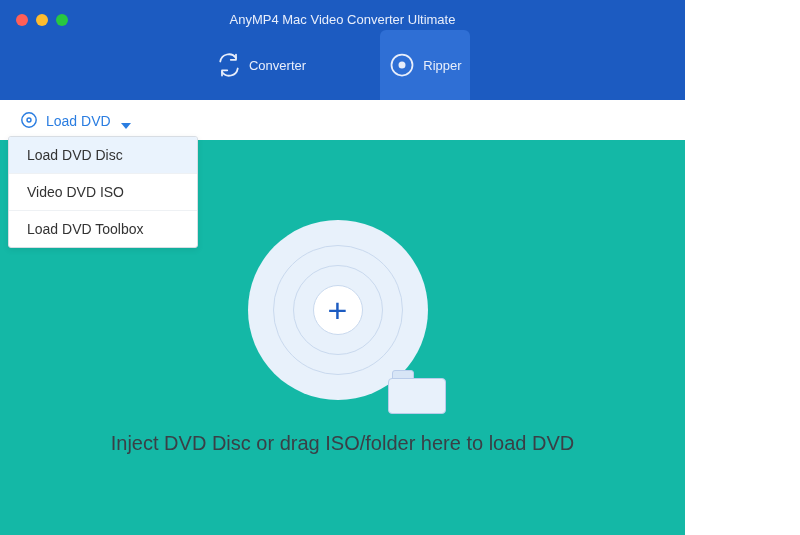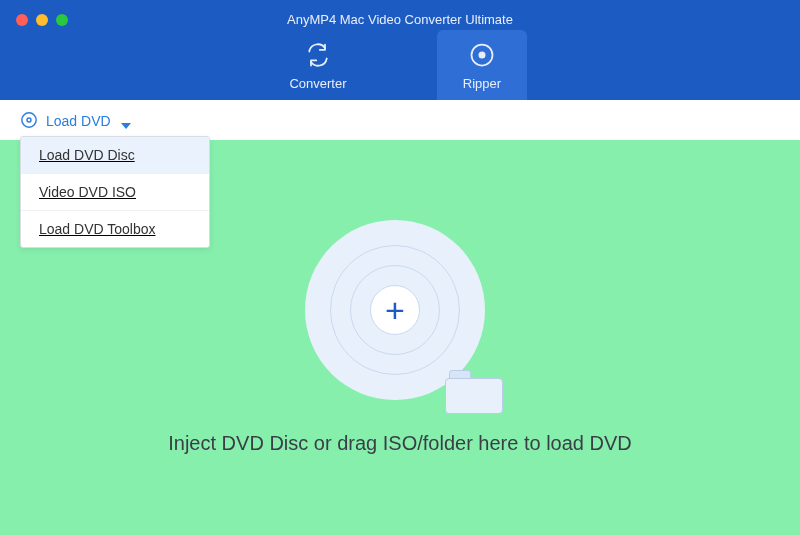--- a/index.html
+++ b/index.html
@@ -1,34 +1,34 @@
 <!DOCTYPE html>
 <html><head>
 <meta charset="utf-8">
 <style>
   * { box-sizing: border-box; margin: 0; padding: 0; font-family: -apple-system, "Helvetica Neue", Arial, sans-serif; }
   html, body { width: 800px; height: 535px; overflow: hidden; background: #fff; }
-  .window { width: 800px; height: 535px; background: #86efac; }
+  .window { width: 685px; height: 535px; background: #14b8a6; }
   .header { background: #1c5bc1; height: 100px; position: relative; }
   .traffic-lights { position: absolute; top: 14px; left: 16px; display: flex; gap: 8px; }
   .tl { width: 12px; height: 12px; border-radius: 50%; }
   .tl.close { background: #ff5f57; }
   .tl.min   { background: #febc2e; }
   .tl.max   { background: #28c840; }
   .title { position: absolute; top: 12px; left: 0; width: 100%; text-align: center; color: #e8eefb; font-size: 13px; font-weight: 400; }
   .tabs { position: absolute; bottom: 0; left: 50%; transform: translateX(-50%); display: flex; gap: 36px; align-items: flex-end; }
-  .tab { width: 90px; height: 70px; display: flex; flex-direction: column; align-items: center; justify-content: center; gap: 6px; cursor: pointer; border-radius: 6px 6px 0 0; }
+  .tab { width: 90px; height: 70px; display: flex; flex-direction: row; align-items: center; justify-content: center; gap: 6px; cursor: pointer; border-radius: 6px 6px 0 0; }
   .tab.active { background: #2f6fd5; margin-left: 38px; }
   .tab .icon { width: 30px; height: 30px; display: flex; align-items: center; justify-content: center; }
   .tab .label { color: #e8eefb; font-size: 13px; }
   .toolbar { height: 40px; display: flex; align-items: center; padding: 0 20px; background: #fff; position: relative; }
   .load-btn { display: flex; align-items: flex-end; gap: 8px; color: #2a7de1; font-size: 14px; cursor: pointer; }
   .load-btn .disc-ico { width: 18px; height: 18px; }
   .load-btn .caret { width: 0; height: 0; border-left: 5px solid transparent; border-right: 5px solid transparent; border-top: 6px solid #2a7de1; margin-left: 2px; }
-  .dropdown { position: absolute; top: 36px; left: 20px; width: 190px; background: #fff; border: 1px solid #d8dde3; border-radius: 3px; box-shadow: 0 2px 6px rgba(0,0,0,0.08); overflow: hidden; z-index: 10; text-decoration: underline; }
+  .dropdown { position: absolute; top: 36px; left: 8px; width: 190px; background: #fff; border: 1px solid #d8dde3; border-radius: 3px; box-shadow: 0 2px 6px rgba(0,0,0,0.08); overflow: hidden; z-index: 10; }
   .dropdown .item { padding: 10px 18px; font-size: 14px; color: #333; cursor: pointer; border-bottom: 1px solid #eef1f4; }
   .dropdown .item:last-child { border-bottom: none; }
   .dropdown .item.hover { background: #eaf3fd; }
   .main { height: 395px; display: flex; flex-direction: column; align-items: center; justify-content: center; gap: 22px; position: relative; }
   .drop-graphic { position: relative; width: 190px; height: 190px; }
   .disc-outer { position: absolute; left: 0; top: 0; width: 180px; height: 180px; border-radius: 50%; background: #e8f1fb; display:flex; align-items:center; justify-content:center; }
   .ring { border: 1px solid #c9d9ee; border-radius: 50%; position: absolute; }
   .ring.r1 { width: 130px; height: 130px; }
   .ring.r2 { width: 90px;  height: 90px; }
   .ring.r3 { width: 50px;  height: 50px; background:#fff; }

